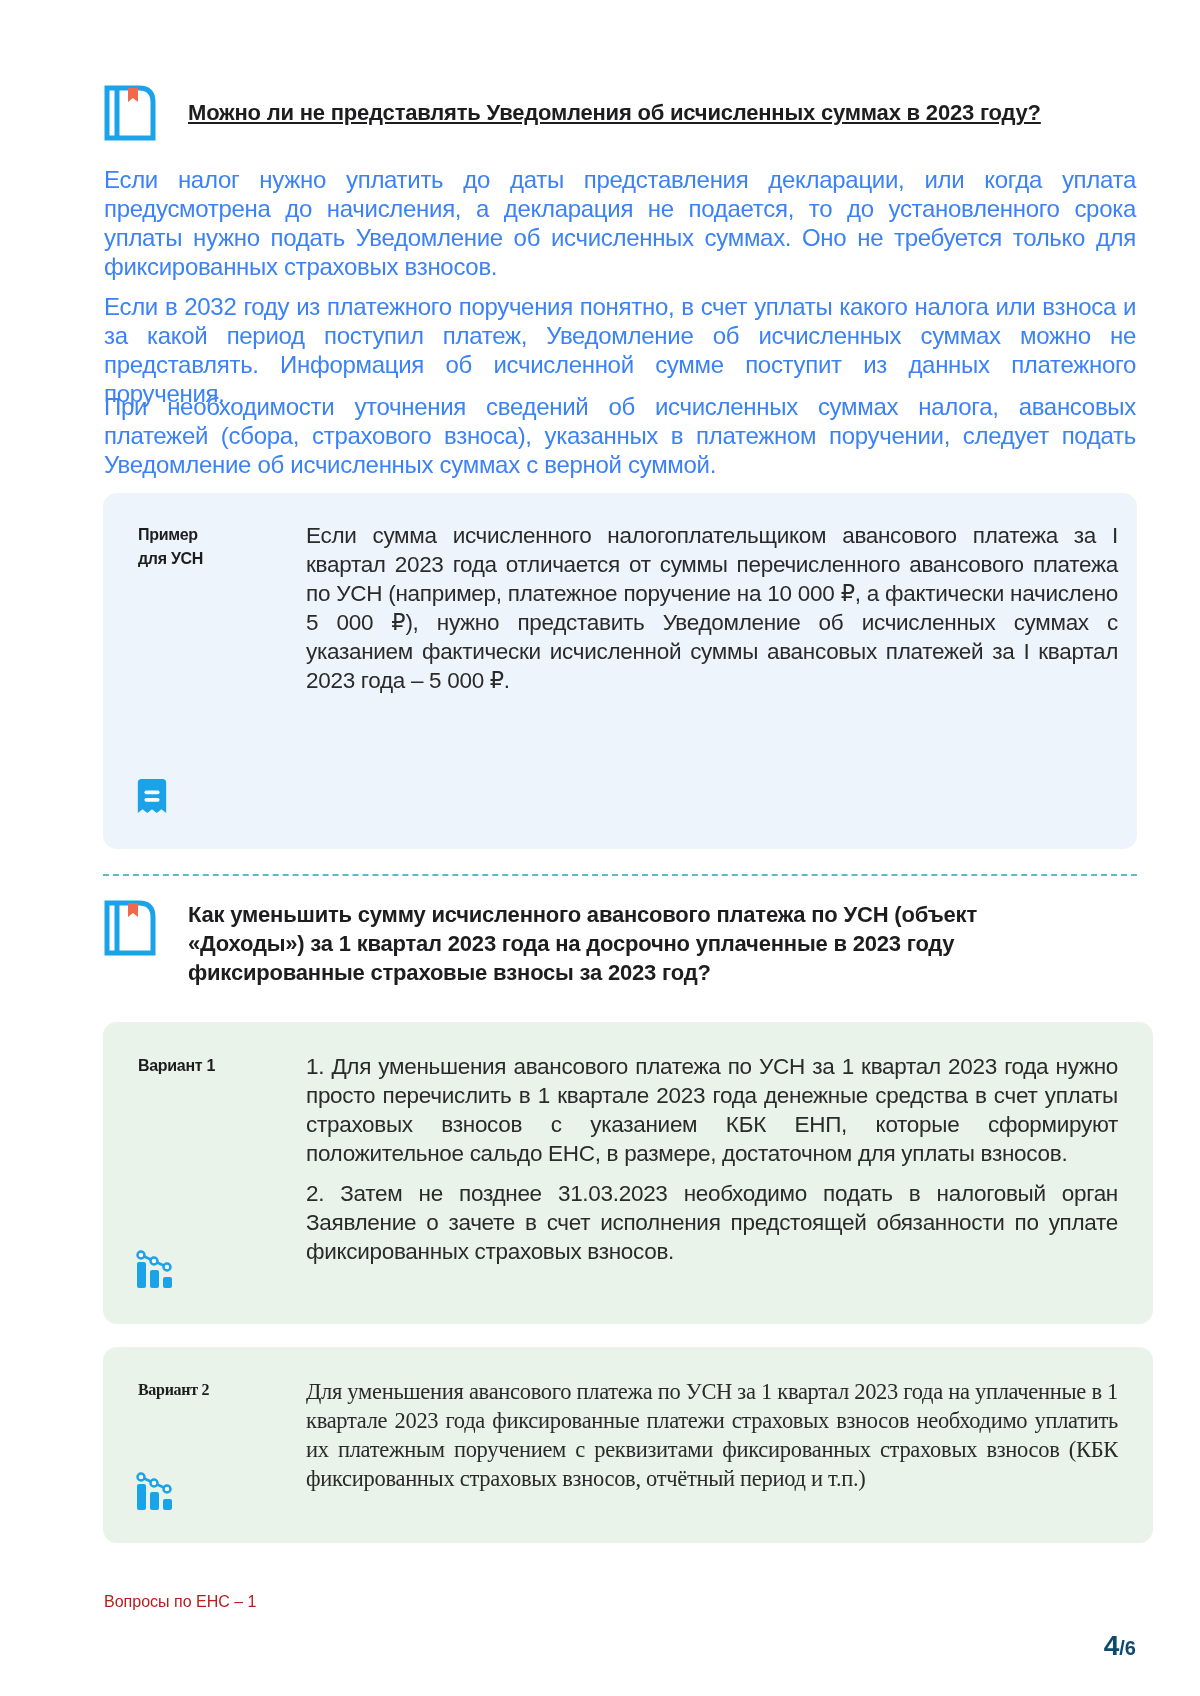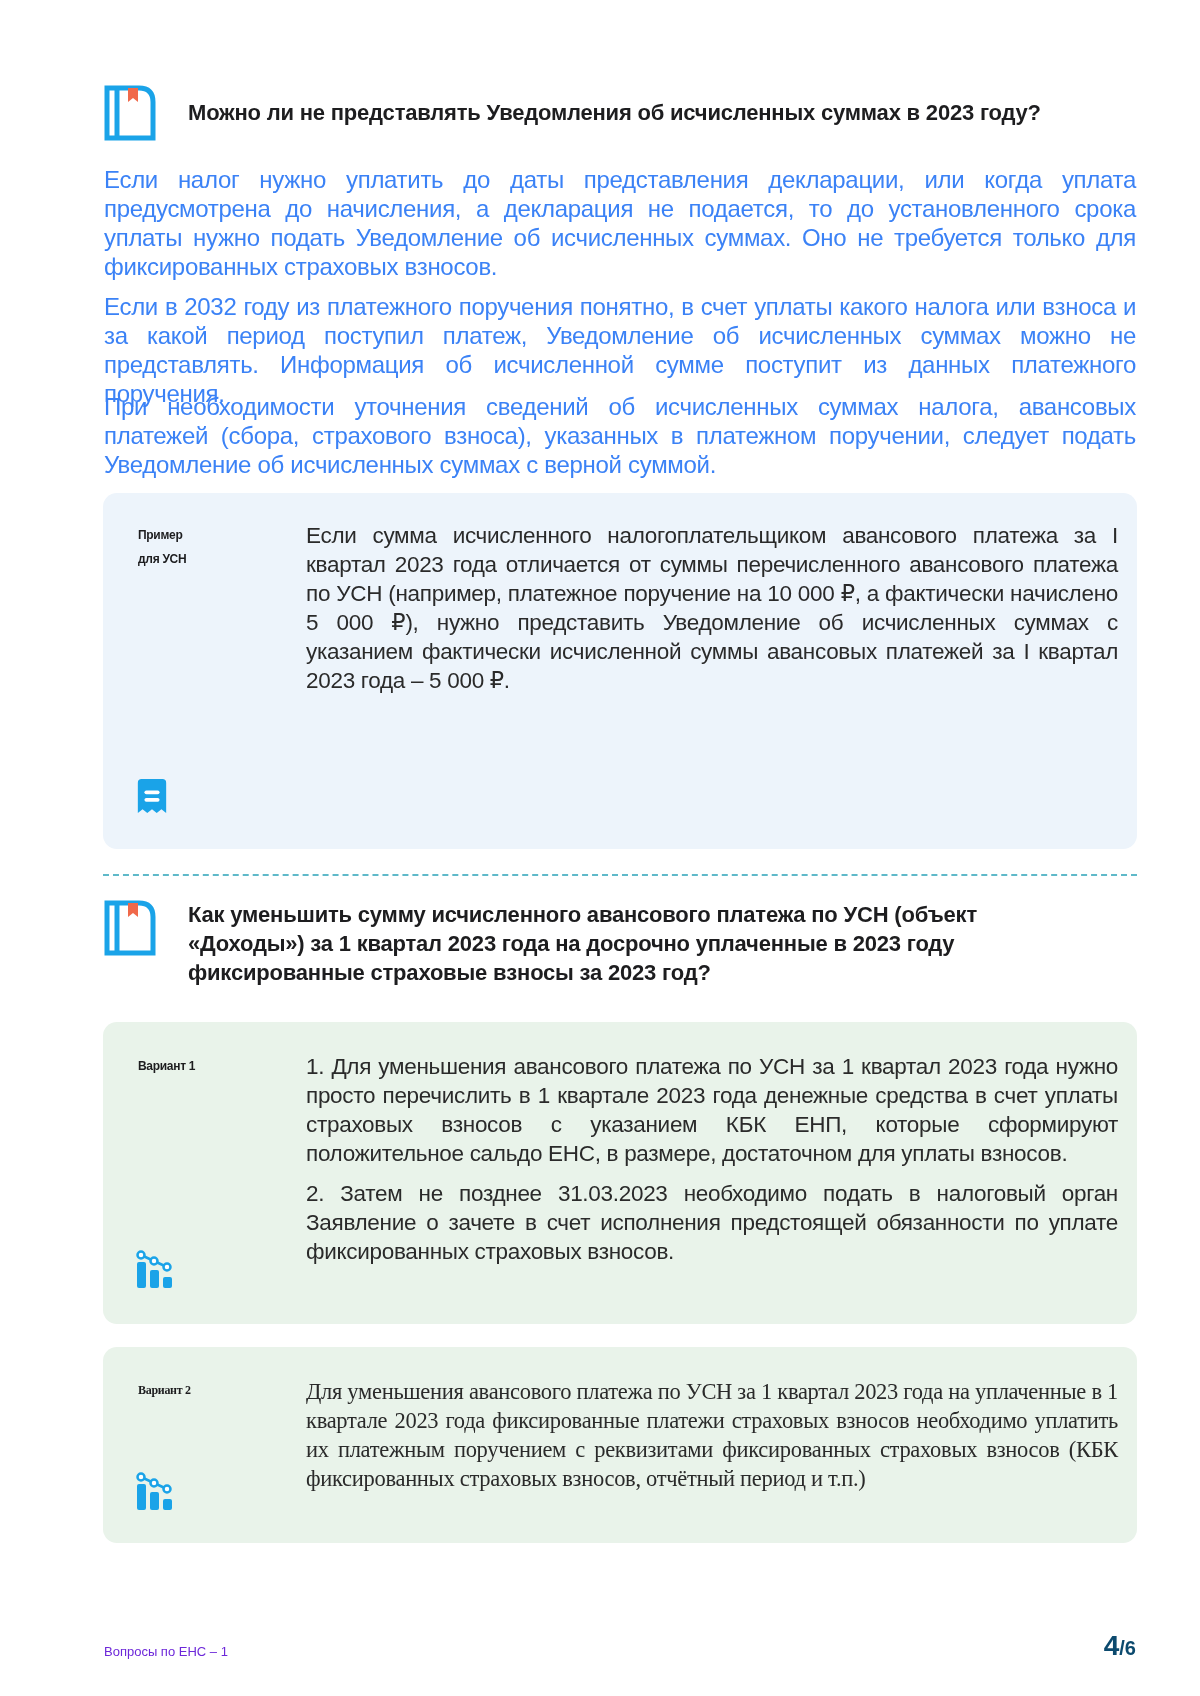--- a/index.html
+++ b/index.html
@@ -7,41 +7,41 @@
     width: 1200px; height: 1696px; background: #ffffff; position: relative;
     font-family: "Liberation Sans", "DejaVu Sans", sans-serif; color: #1d1d1f;
     overflow: hidden;
   }
   .q-head { position: absolute; left: 103px; display: flex; align-items: flex-start; }
   .q-icon { width: 54px; height: 58px; flex: 0 0 54px; }
   .q-title { font-weight: bold; font-size: 22px; line-height: 29px; margin-left: 31px; color: #1d1d1f; letter-spacing: -0.2px; }
   .para { position: absolute; left: 104px; width: 1032px; font-size: 24px; line-height: 29px; color: #3b82f6; text-align: justify; letter-spacing: -0.3px; }
   .box { position: absolute; left: 103px; width: 1034px; border-radius: 14px; }
   .box.blue { background: #edf4fb; }
-  .box.green { background: #e9f3ea; }
-  .box-label { position: absolute; left: 35px; font-weight: bold; font-size: 12px; line-height: 24px; color: #1d1d1f; letter-spacing: -0.3px; }
+  .box.green { background: #e9f3ea; padding-left: 16px; }
+  .box-label { position: absolute; left: 35px; font-weight: bold; font-size: 16px; line-height: 24px; color: #1d1d1f; letter-spacing: -0.3px; }
   .box-body { position: absolute; left: 203px; width: 812px; font-size: 22.5px; line-height: 29px; color: #2a2a2a; text-align: justify; letter-spacing: -0.3px; }
   .box-body p { margin: 0 0 11px 0; }
   .box-icon { position: absolute; left: 32px; }
   .sep { position: absolute; left: 103px; width: 1034px; top: 874px; border-top: 2px dashed #5fb9c9; height: 0; }
-  .footer-left { position: absolute; left: 104px; top: 1644px; font-size: 13px; color: #6d28d9; }
+  .footer-left { position: absolute; left: 104px; top: 1593px; font-size: 16px; color: #b91c1c; }
   .footer-right { position: absolute; right: 64px; top: 1630px; font-weight: bold; color: #0c4a6e; }
   .footer-right .cur { font-size: 28px; }
   .footer-right .tot { font-size: 20px; }
 </style>
 </head>
 <body>
 
 <div class="q-head" style="top:84px;">
   <svg class="q-icon" viewBox="0 0 54 58">
     <path d="M4 4 H36 Q50 4 50 18 V54 H4 Z" fill="none" stroke="#1aa3e8" stroke-width="5"></path>
     <line x1="14" y1="4" x2="14" y2="54" stroke="#1aa3e8" stroke-width="5"></line>
     <path d="M25 4 H35 V18 L30 14 L25 18 Z" fill="#f0694a"></path>
   </svg>
-  <div class="q-title" style="margin-top:14px;">Можно ли не представлять Уведомления об исчисленных суммах в 2023 году?</div>
+  <div class="q-title" style="margin-top:14px;text-decoration:underline;">Можно ли не представлять Уведомления об исчисленных суммах в 2023 году?</div>
 </div>
 
 <div class="para" style="top:165px;">Если налог нужно уплатить до даты представления декларации, или когда уплата предусмотрена до начисления, а декларация не подается, то до установленного срока уплаты нужно подать Уведомление об исчисленных суммах. Оно не требуется только для фиксированных страховых взносов.</div>
 <div class="para" style="top:292px;">Если в 2032 году из платежного поручения понятно, в счет уплаты какого налога или взноса и за какой период поступил платеж, Уведомление об исчисленных суммах можно не представлять. Информация об исчисленной сумме поступит из данных платежного поручения.</div>
 <div class="para" style="top:392px;">При необходимости уточнения сведений об исчисленных суммах налога, авансовых платежей (сбора, страхового взноса), указанных в платежном поручении, следует подать Уведомление об исчисленных суммах с верной суммой.</div>
 
 <div class="box blue" style="top:493px; height:356px;">
   <div class="box-label" style="top:30px;">
     <div>Пример</div>
     <div>для УСН</div>

